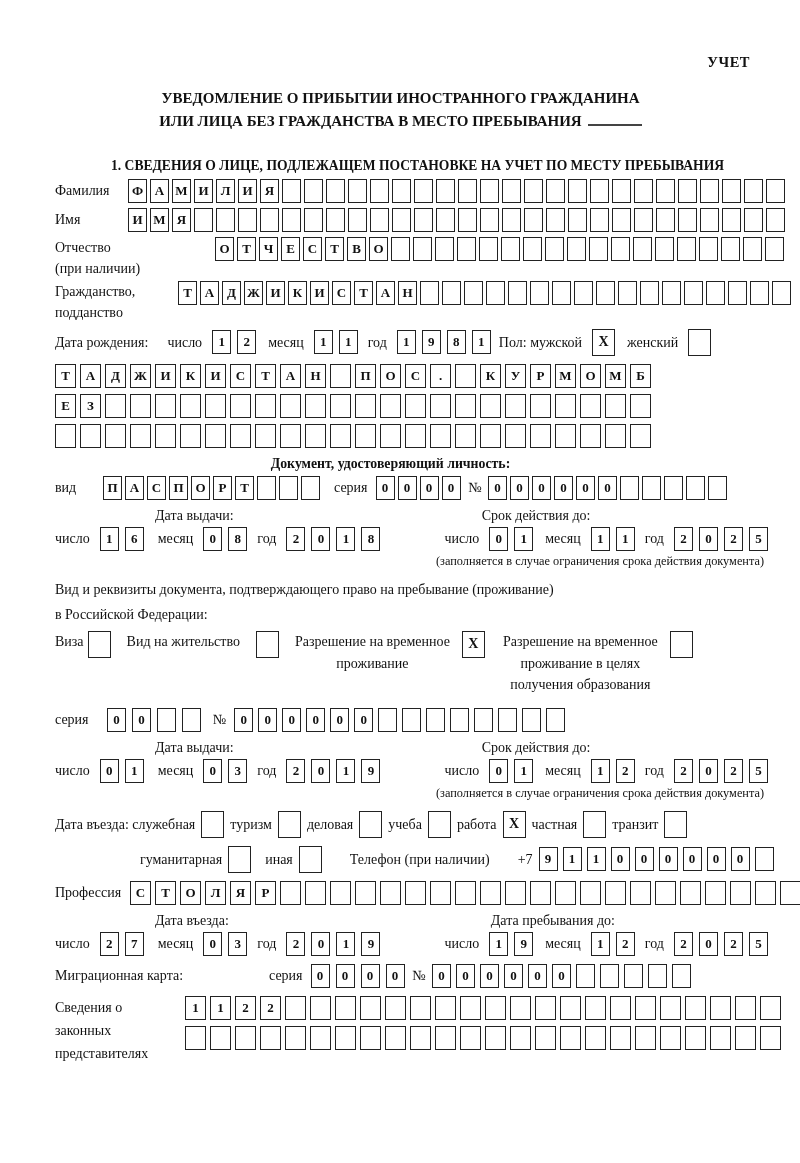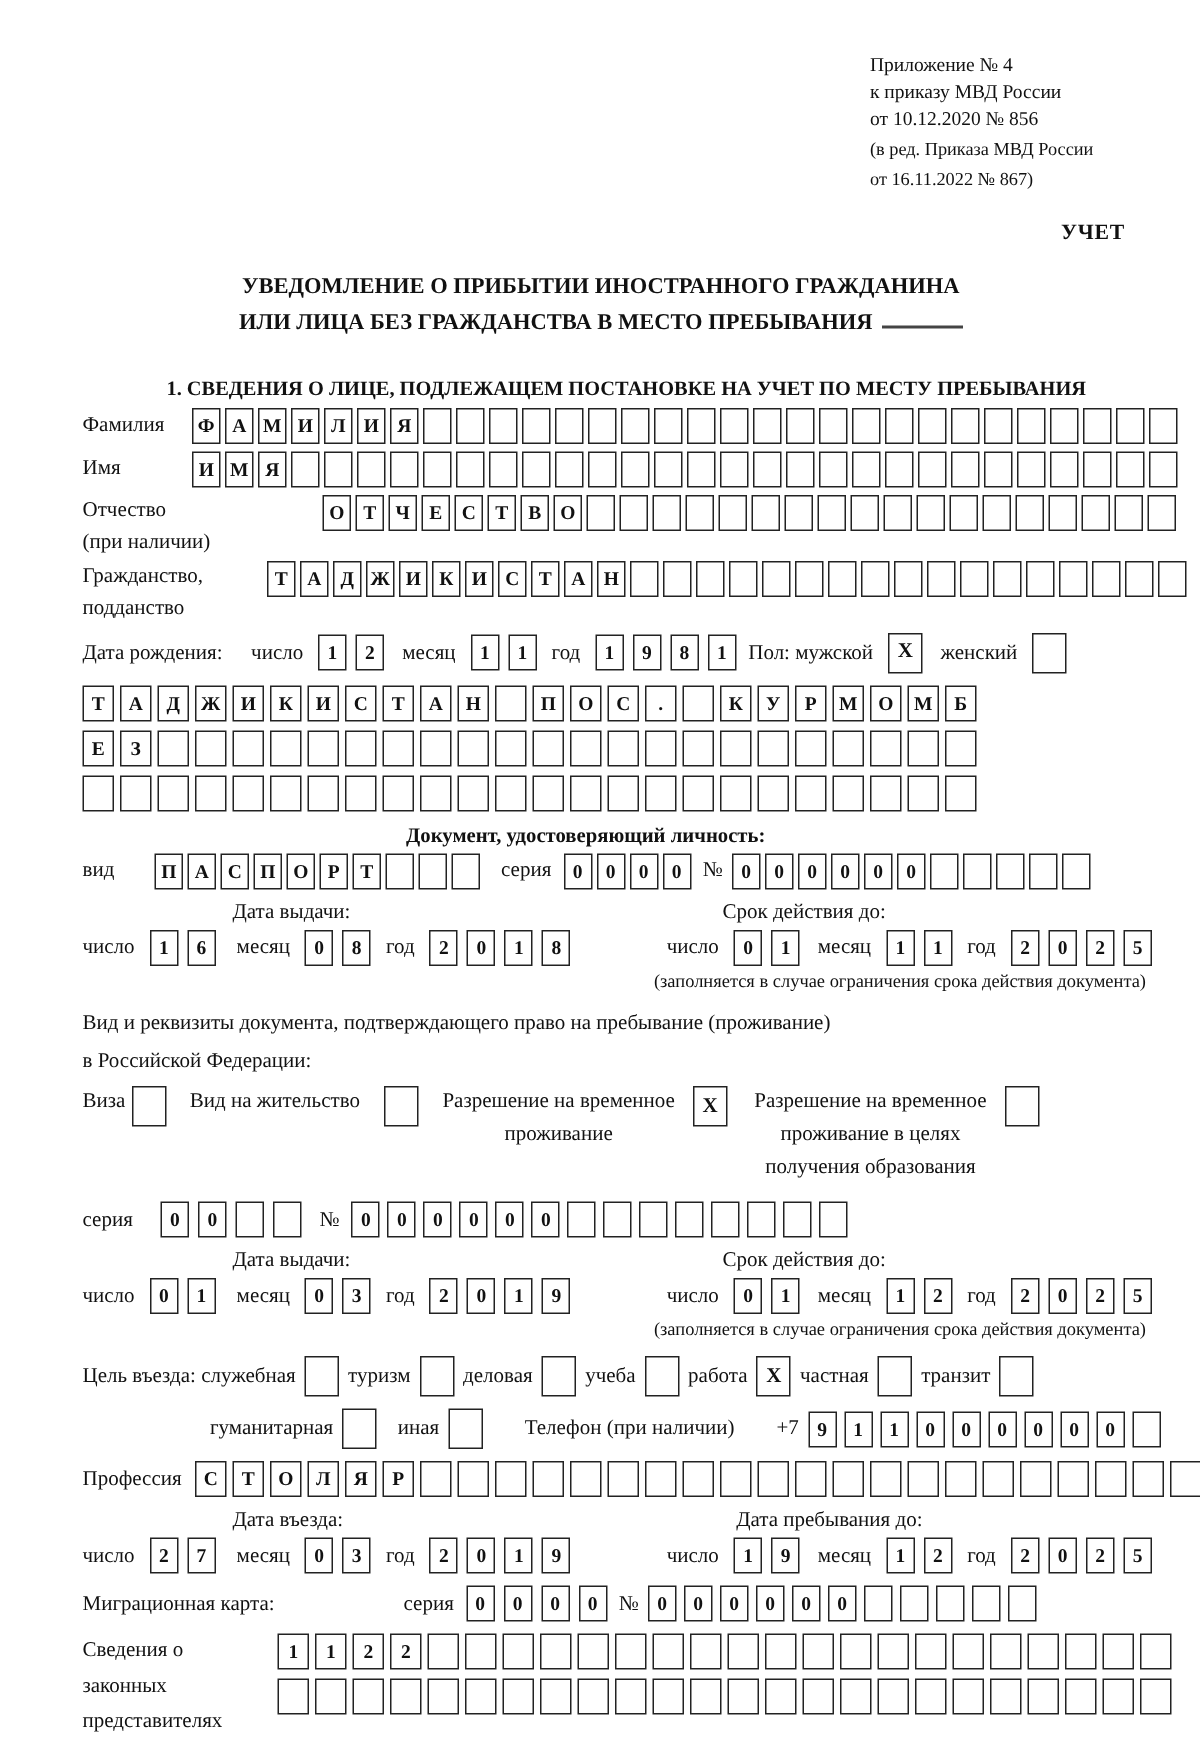--- a/index.html
+++ b/index.html
@@ -56,27 +56,20 @@
   .permits .opt{display:flex;align-items:flex-start;}
   .permits .multiline{text-align:center;line-height:1.55;}
   .purpose{display:flex;align-items:center;font-size:14px;margin-top:10px;flex-wrap:nowrap;}
   .purpose .cbx{margin:0 6px 0 6px;}
 </style>
 </head>
 <body>
 
 <div class="page">
 
-  <div class="hdr-right">
-    <div>Приложение № 4</div>
-    <div>к приказу МВД России</div>
-    <div>от 10.12.2020 № 856</div>
-    <div class="ed">(в ред. Приказа МВД России</div>
-    <div class="ed">от 16.11.2022 № 867)</div>
-  </div>
 
   <div class="form-label">УЧЕТ</div>
 
   <div class="title">
     <div>УВЕДОМЛЕНИЕ О ПРИБЫТИИ ИНОСТРАННОГО ГРАЖДАНИНА</div>
     <div><span>ИЛИ ЛИЦА БЕЗ ГРАЖДАНСТВА В МЕСТО ПРЕБЫВАНИЯ</span><span class="title-underline"></span></div>
   </div>
 
   <div class="section-heading">1. СВЕДЕНИЯ О ЛИЦЕ, ПОДЛЕЖАЩЕМ ПОСТАНОВКЕ НА УЧЕТ ПО МЕСТУ ПРЕБЫВАНИЯ</div>
 
@@ -557,21 +550,21 @@
           <span class="cell">0</span>
           <span class="cell">2</span>
           <span class="cell">5</span>
         </span>
     </span>
   </div>
 
   <div class="note">(заполняется в случае ограничения срока действия документа)</div>
 
   <div class="purpose">
-    <span class="lbl">Цель въезда: служебная</span>
+    <span class="lbl">Дата въезда: служебная</span>
     <span class="cb cbx">
         <span class="cell"></span>
       </span>
     <span class="lbl">туризм</span>
     <span class="cb cbx">
         <span class="cell"></span>
       </span>
     <span class="lbl">деловая</span>
     <span class="cb cbx">
         <span class="cell"></span>

